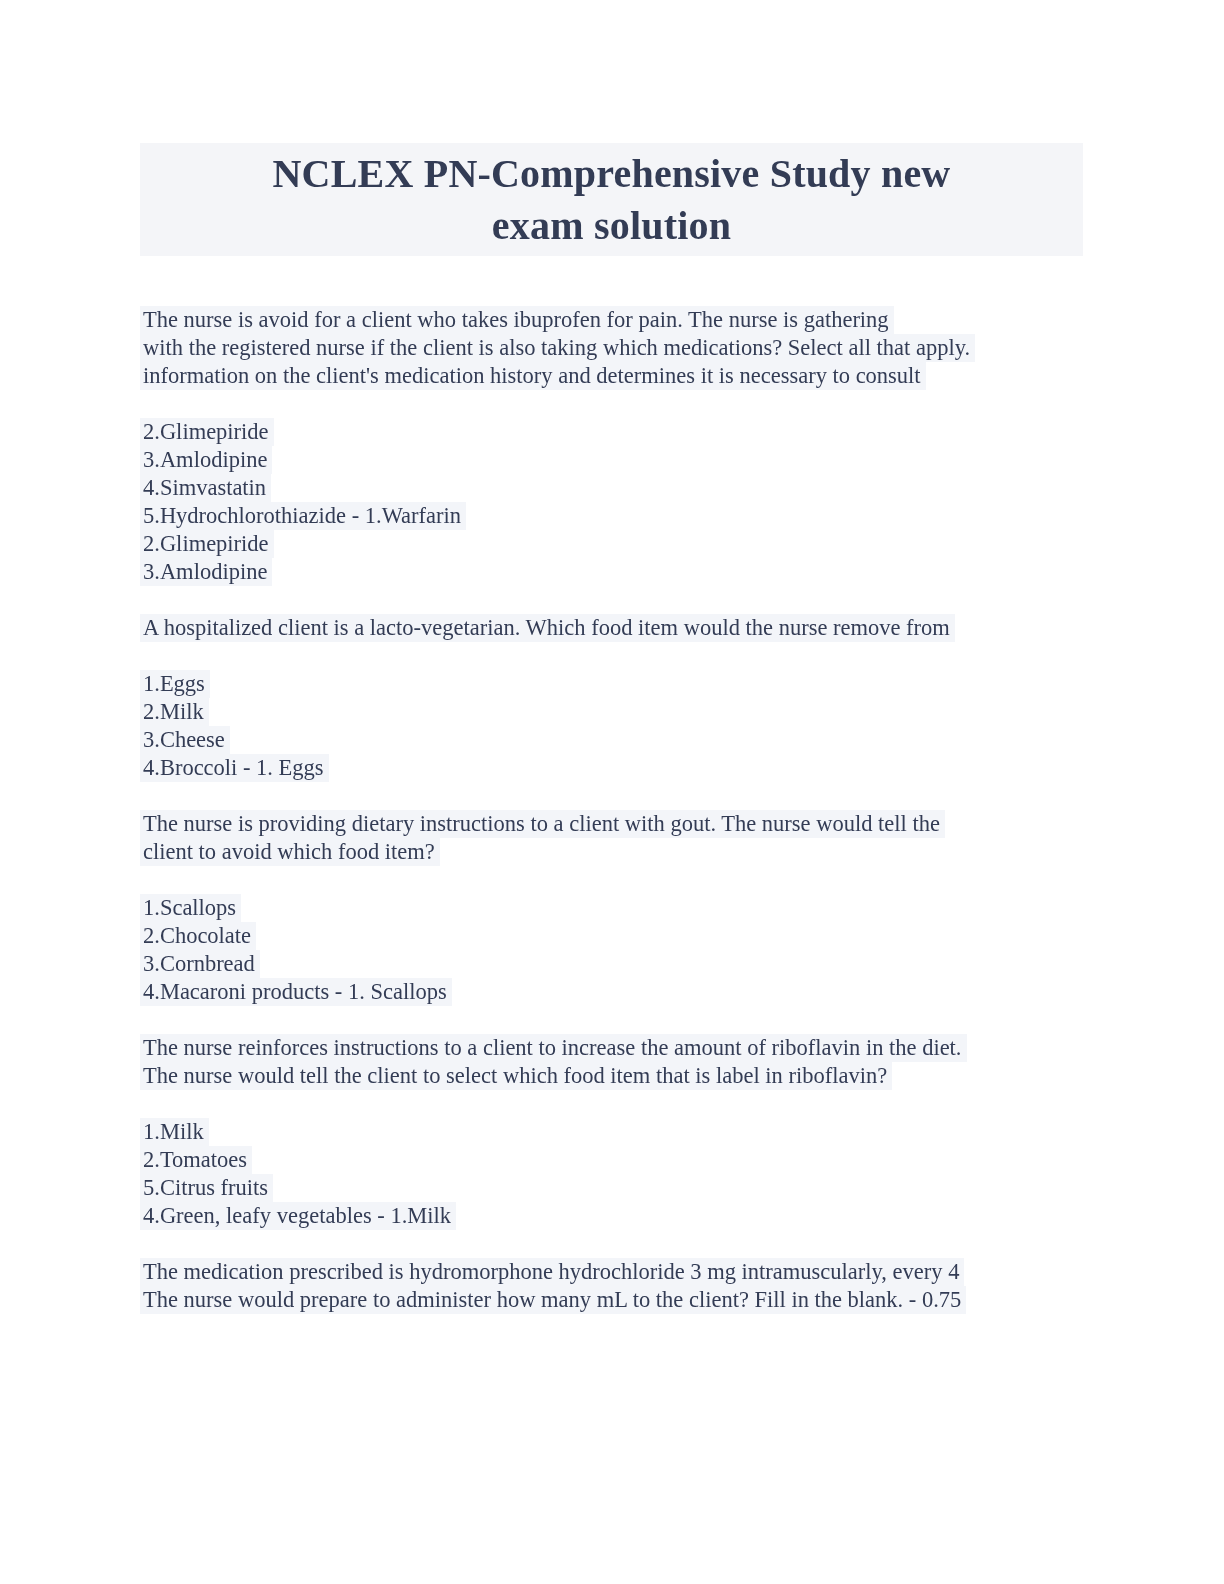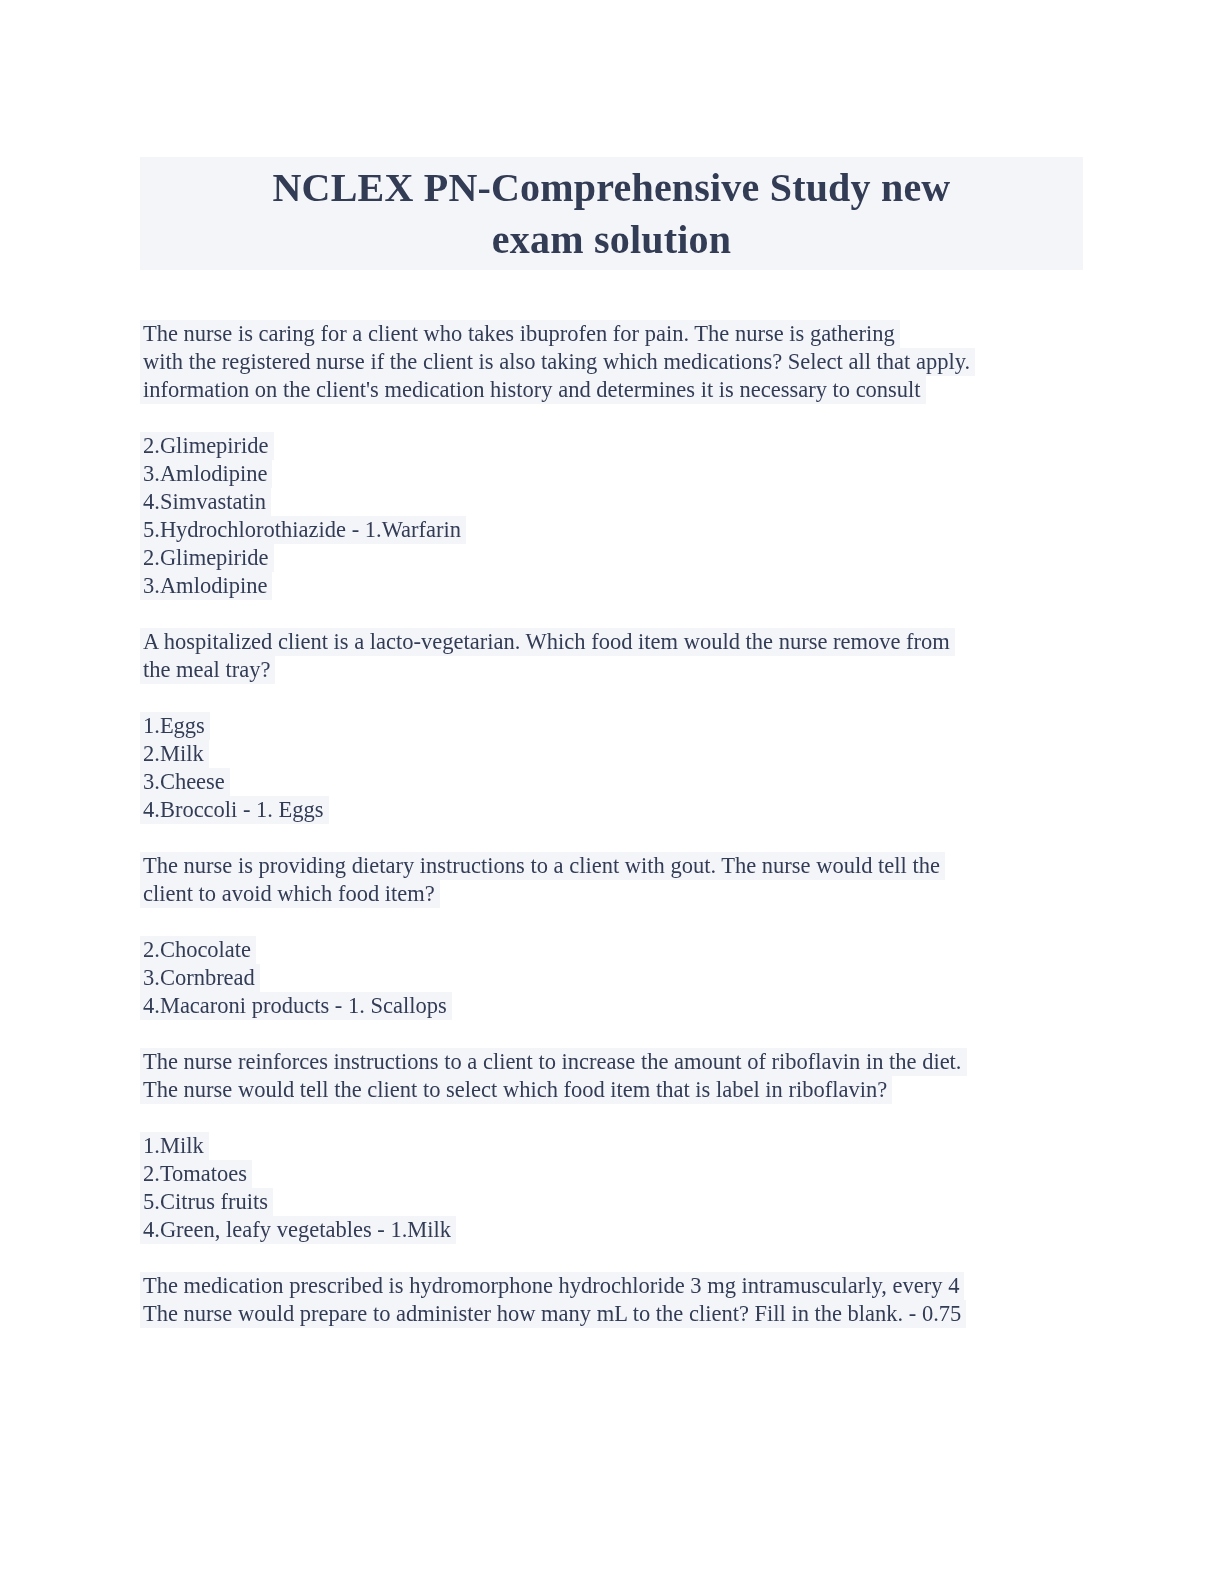--- a/index.html
+++ b/index.html
@@ -10,21 +10,21 @@
   }
   html,body{margin:0;padding:0;}
   body{
     width:1224px;height:1584px;
     background:var(--page-bg);
     font-family:"Liberation Serif","DejaVu Serif",serif;
     color:var(--text);
     overflow:hidden;
     position:relative;
   }
-  .content{position:absolute;left:140px;top:157px;width:943px;}
+  .content{position:absolute;left:140px;top:143px;width:943px;}
   .title-banner{
     background:var(--title-bg);
     text-align:center;
     padding:5px 0 4px;
   }
   .title-line{
     font-size:40px;
     line-height:52px;
     font-weight:700;
     letter-spacing:0.2px;
@@ -50,58 +50,58 @@
 
 <div class="content">
   <div class="title-banner">
       <div class="title-line">NCLEX PN-Comprehensive Study new</div>
       <div class="title-line">exam solution</div>
     </div>
   <div class="title-gap"></div>
   <div>
   <section class="question">
     <div class="q-lines">
-          <div class="line"><span class="hl">The nurse is caring for a client who takes ibuprofen for pain. The nurse is gathering</span></div>
+          <div class="line"><span class="hl">The nurse is avoid for a client who takes ibuprofen for pain. The nurse is gathering</span></div>
           <div class="line"><span class="hl">with the registered nurse if the client is also taking which medications? Select all that apply.</span></div>
           <div class="line"><span class="hl">information on the client's medication history and determines it is necessary to consult</span></div>
         </div>
     <div class="blank"></div>
     <div class="q-options">
           <div class="line"><span class="hl">2.Glimepiride</span></div>
           <div class="line"><span class="hl">3.Amlodipine</span></div>
           <div class="line"><span class="hl">4.Simvastatin</span></div>
           <div class="line"><span class="hl">5.Hydrochlorothiazide - 1.Warfarin</span></div>
           <div class="line"><span class="hl">2.Glimepiride</span></div>
           <div class="line"><span class="hl">3.Amlodipine</span></div>
         </div>
     <div class="blank"></div>
   </section>
 
   <section class="question">
     <div class="q-lines">
           <div class="line"><span class="hl">A hospitalized client is a lacto-vegetarian. Which food item would the nurse remove from</span></div>
-          <div class="line"><span class="hl">the meal tray?</span></div>
         </div>
     <div class="blank"></div>
     <div class="q-options">
           <div class="line"><span class="hl">1.Eggs</span></div>
           <div class="line"><span class="hl">2.Milk</span></div>
           <div class="line"><span class="hl">3.Cheese</span></div>
           <div class="line"><span class="hl">4.Broccoli - 1. Eggs</span></div>
         </div>
     <div class="blank"></div>
   </section>
 
   <section class="question">
     <div class="q-lines">
           <div class="line"><span class="hl">The nurse is providing dietary instructions to a client with gout. The nurse would tell the</span></div>
           <div class="line"><span class="hl">client to avoid which food item?</span></div>
         </div>
     <div class="blank"></div>
     <div class="q-options">
+          <div class="line"><span class="hl">1.Scallops</span></div>
           <div class="line"><span class="hl">2.Chocolate</span></div>
           <div class="line"><span class="hl">3.Cornbread</span></div>
           <div class="line"><span class="hl">4.Macaroni products - 1. Scallops</span></div>
         </div>
     <div class="blank"></div>
   </section>
 
   <section class="question">
     <div class="q-lines">
           <div class="line"><span class="hl">The nurse reinforces instructions to a client to increase the amount of riboflavin in the diet.</span></div>

